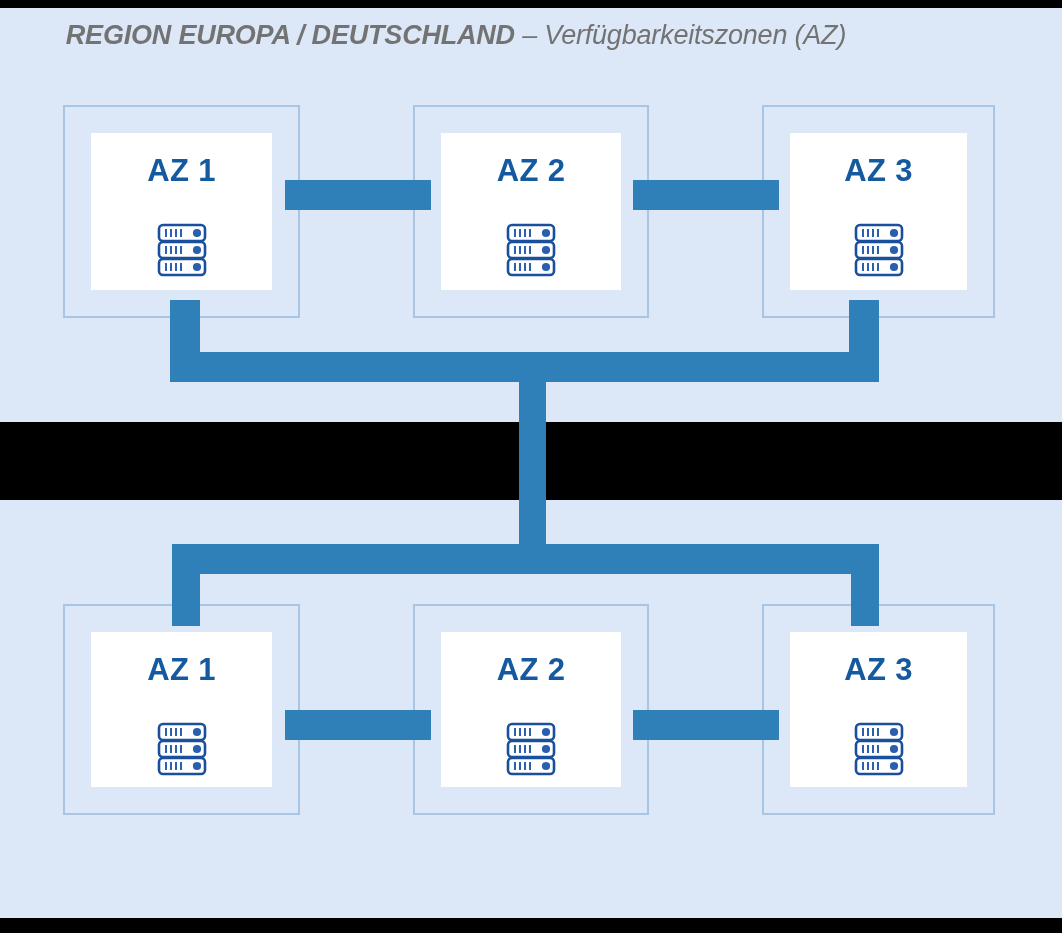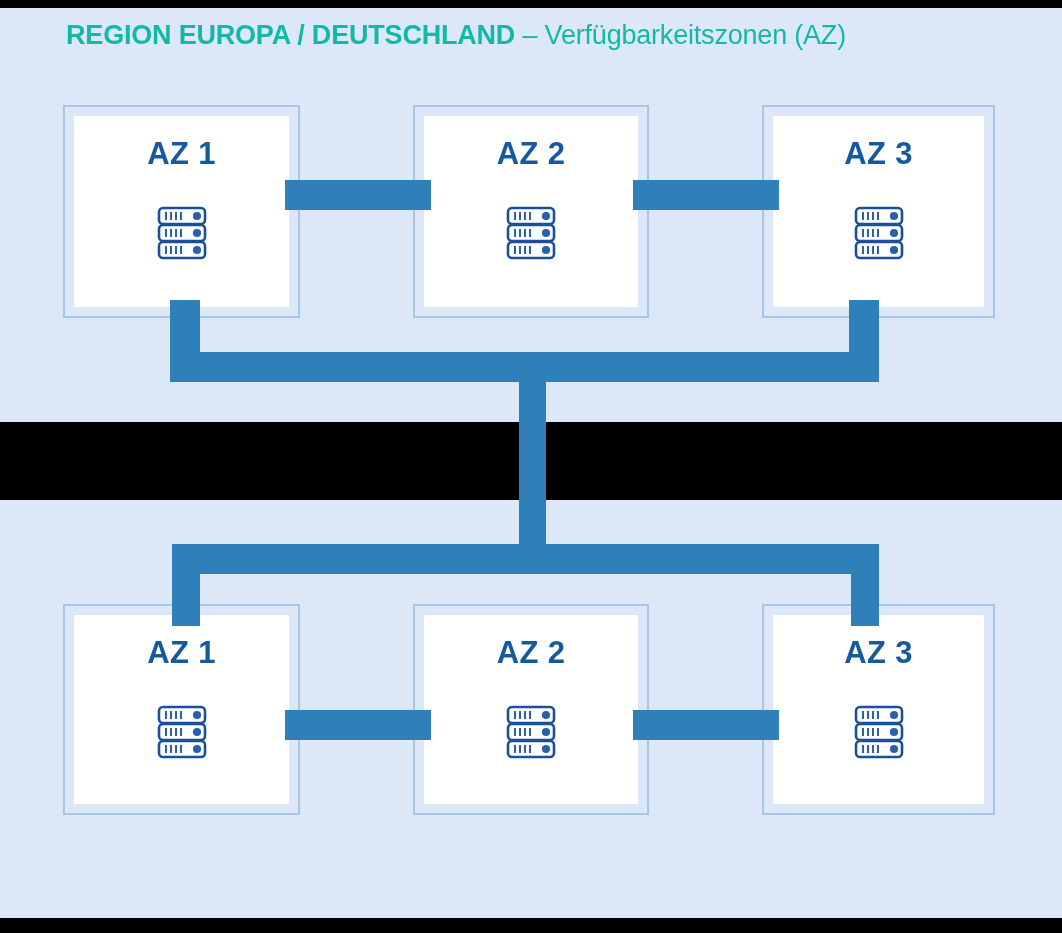--- a/index.html
+++ b/index.html
@@ -54,23 +54,24 @@
     background: #000000;
   }
 
   
   .region-title {
     position: absolute;
     left: 0;
     width: 912px;
     text-align: center;
     font-size: 27px;
-    color: #14b8a6;
+    color: #737373;
     letter-spacing: -0.2px;
     white-space: nowrap;
+    font-style: italic;
   }
   .region-title .strong {
     font-weight: bold;
   }
   .region-title .light {
     font-weight: normal;
   }
   #title-top    { top: 20px; }
   #title-bottom { top: 870px; }
 
@@ -79,21 +80,21 @@
     position: absolute;
     background: #2f7fb8;
   }
 
   
   .az-card {
     position: absolute;
     box-sizing: border-box;
     border: 2px solid #a8c6e4;
     background: transparent;
-    padding: 9px;
+    padding: 26px;
   }
   .az-inner {
     width: 100%;
     height: 100%;
     background: #ffffff;
     position: relative;
   }
   .az-label {
     position: absolute;
     left: 0;

